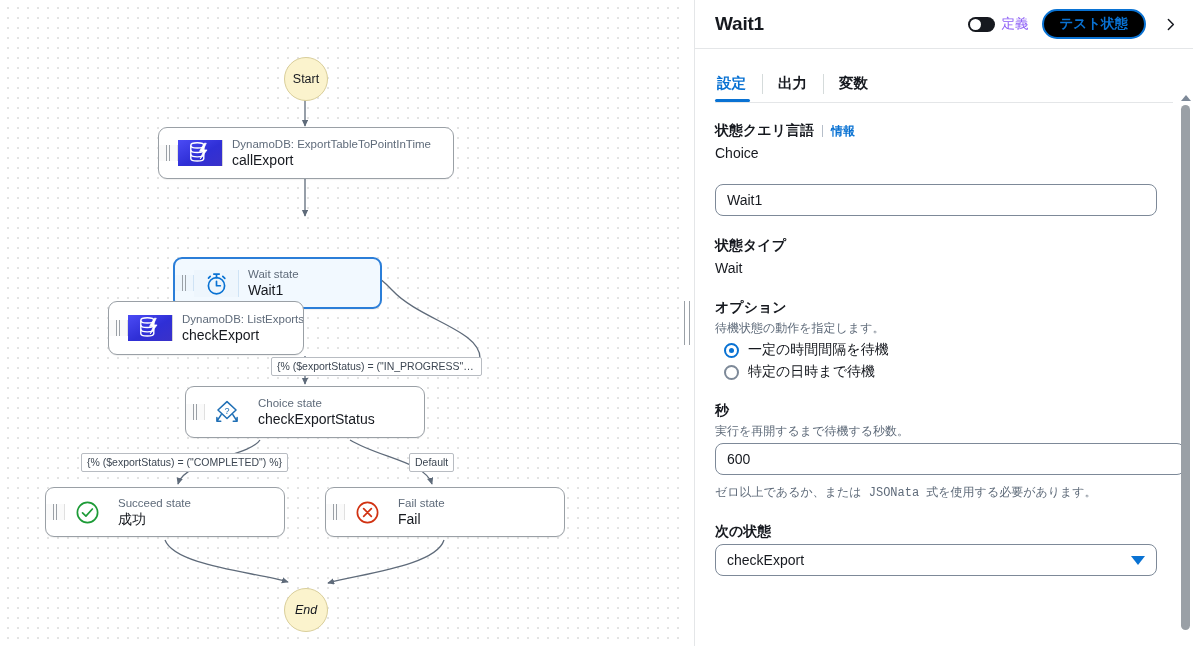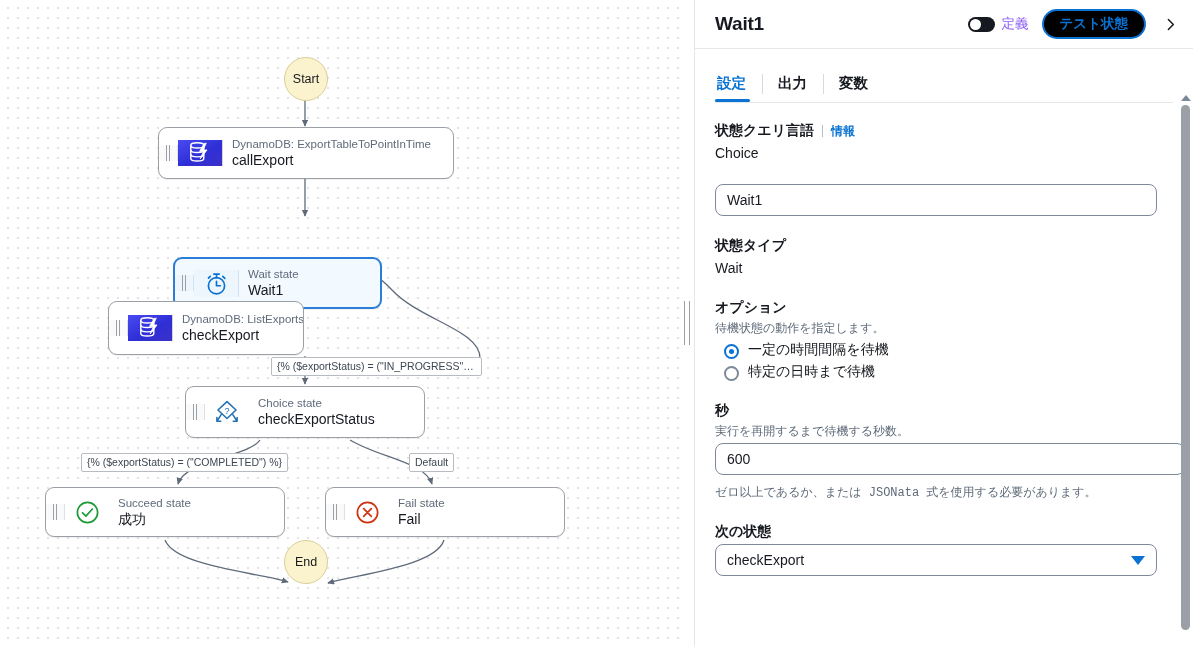--- a/index.html
+++ b/index.html
@@ -97,21 +97,21 @@
   .val{font-size:14px;color:#16191f;line-height:20px;}
   .hint{font-size:12px;color:#5f6b7a;line-height:17px;margin-bottom:3px;}
   .note{font-size:12px;color:#5f6b7a;line-height:17px;margin-top:10px;font-family:Liberation Mono, monospace;}
   .grp{margin-bottom:21px;}
   input.tf{box-sizing:border-box;width:100%;height:32px;border:1px solid #7d8998;
     border-radius:8px;padding:0 11px;font-size:14px;color:#16191f;font-family:inherit;
     background:#fff;outline:none;}
   .secrow{display:flex;align-items:center;gap:8px;}
   .secrow input.tf{width:470px;flex:0 0 470px;}
   .secsuf{font-size:14px;color:#16191f;}
-  .radio{display:flex;align-items:flex-end;margin-top:4px;cursor:pointer;}
+  .radio{display:flex;align-items:center;margin-top:4px;cursor:pointer;}
   .radio .dot{width:15px;height:15px;border-radius:50%;border:2px solid #7d8998;
     box-sizing:border-box;flex:0 0 15px;position:relative;background:#fff;}
   .radio.on .dot{border-color:#0972d3;}
   .radio.on .dot::after{content:"";position:absolute;left:3px;top:3px;width:5px;height:5px;
     border-radius:50%;background:#0972d3;}
   .radio span{font-size:14px;color:#16191f;margin-left:9px;}
   .select{box-sizing:border-box;width:100%;height:32px;border:1px solid #7d8998;
     border-radius:8px;padding:0 11px;font-size:14px;color:#16191f;background:#fff;
     display:flex;align-items:center;cursor:pointer;}
   .select .sv{flex:1;}
@@ -258,21 +258,21 @@
           <circle cx="12" cy="12" r="9"></circle>
           <path d="M7.6,12.3 L10.6,15.2 L16.3,8.9"></path>
         </svg>
       </div>
       <div class="body">
         <div class="sub">Succeed state</div>
         <div class="ttl">成功</div>
       </div>
     </div>
 
-    <div class="term" style="left:284px;top:540px;">
+    <div class="term" style="left:284px;top:588px;font-style:italic;">
       <span>End</span>
     </div>
 
     <div class="elabel" style="left:271px;top:357px;width:211px;">{% ($exportStatus) = ("IN_PROGRESS") %…</div>
     <div class="elabel" style="left:81px;top:453px;">{% ($exportStatus) = ("COMPLETED") %}</div>
     <div class="elabel" style="left:409px;top:453px;">Default</div>
   </div>
 
   <div class="splitter">
     <i></i>

